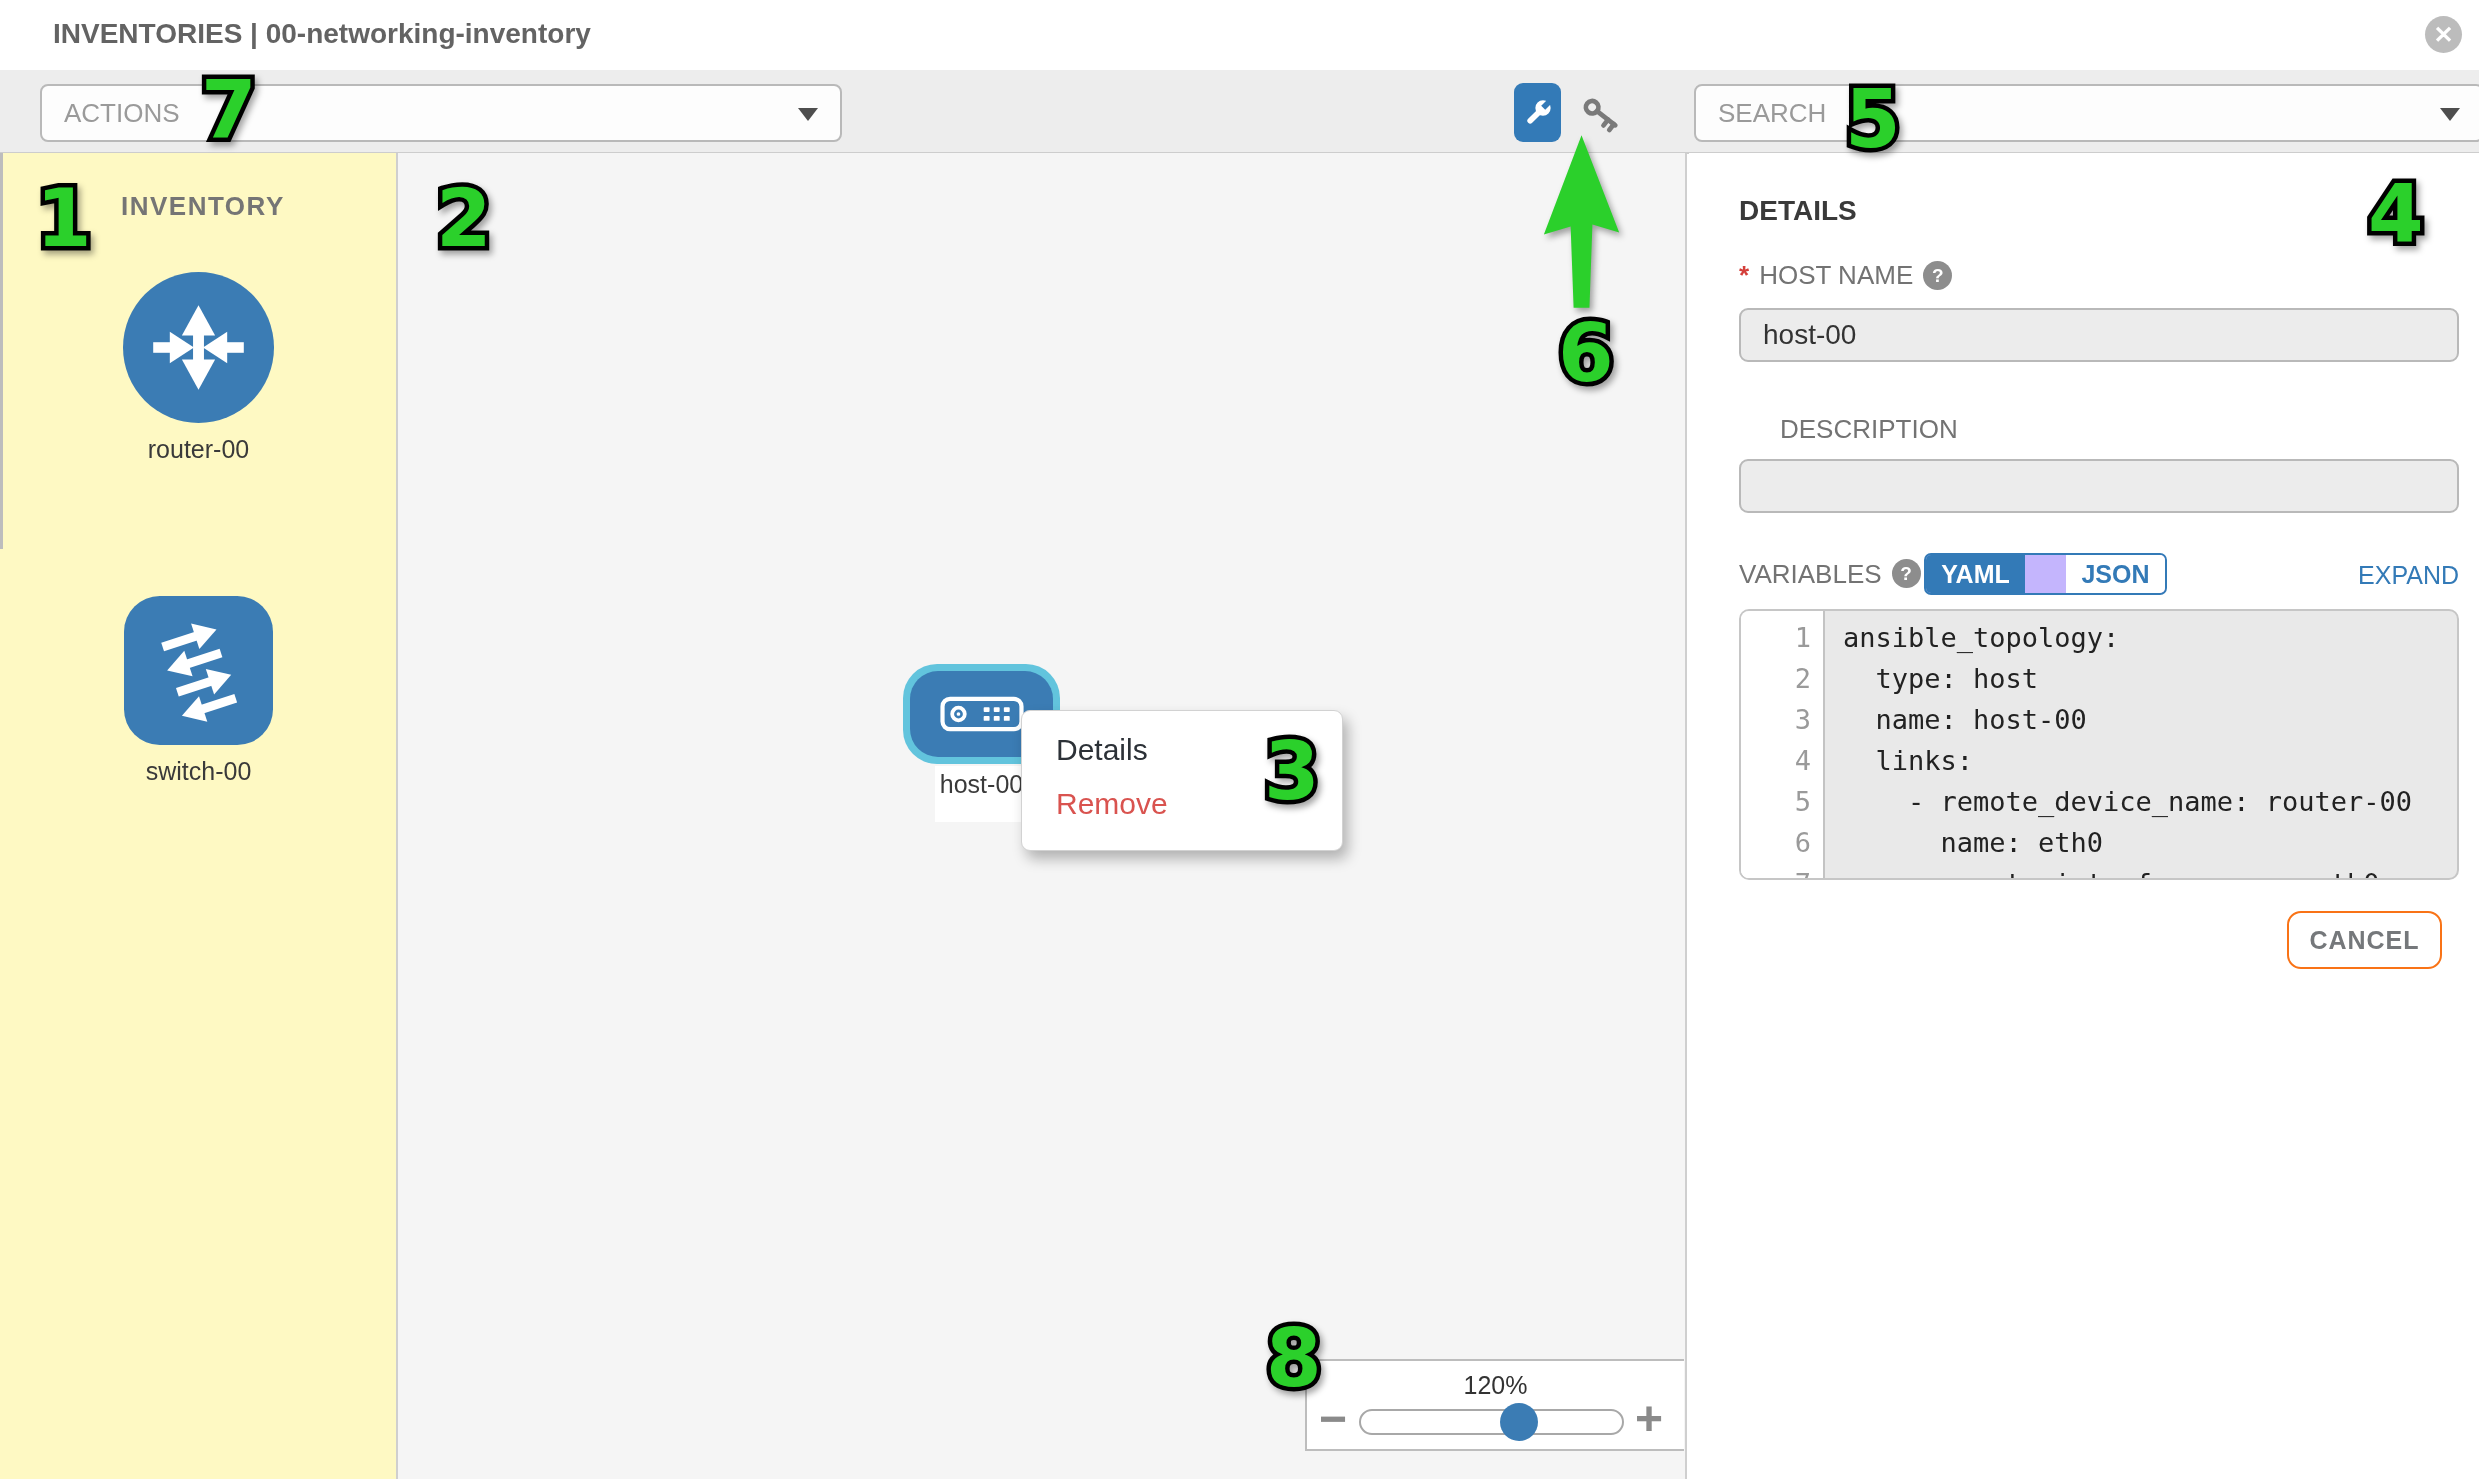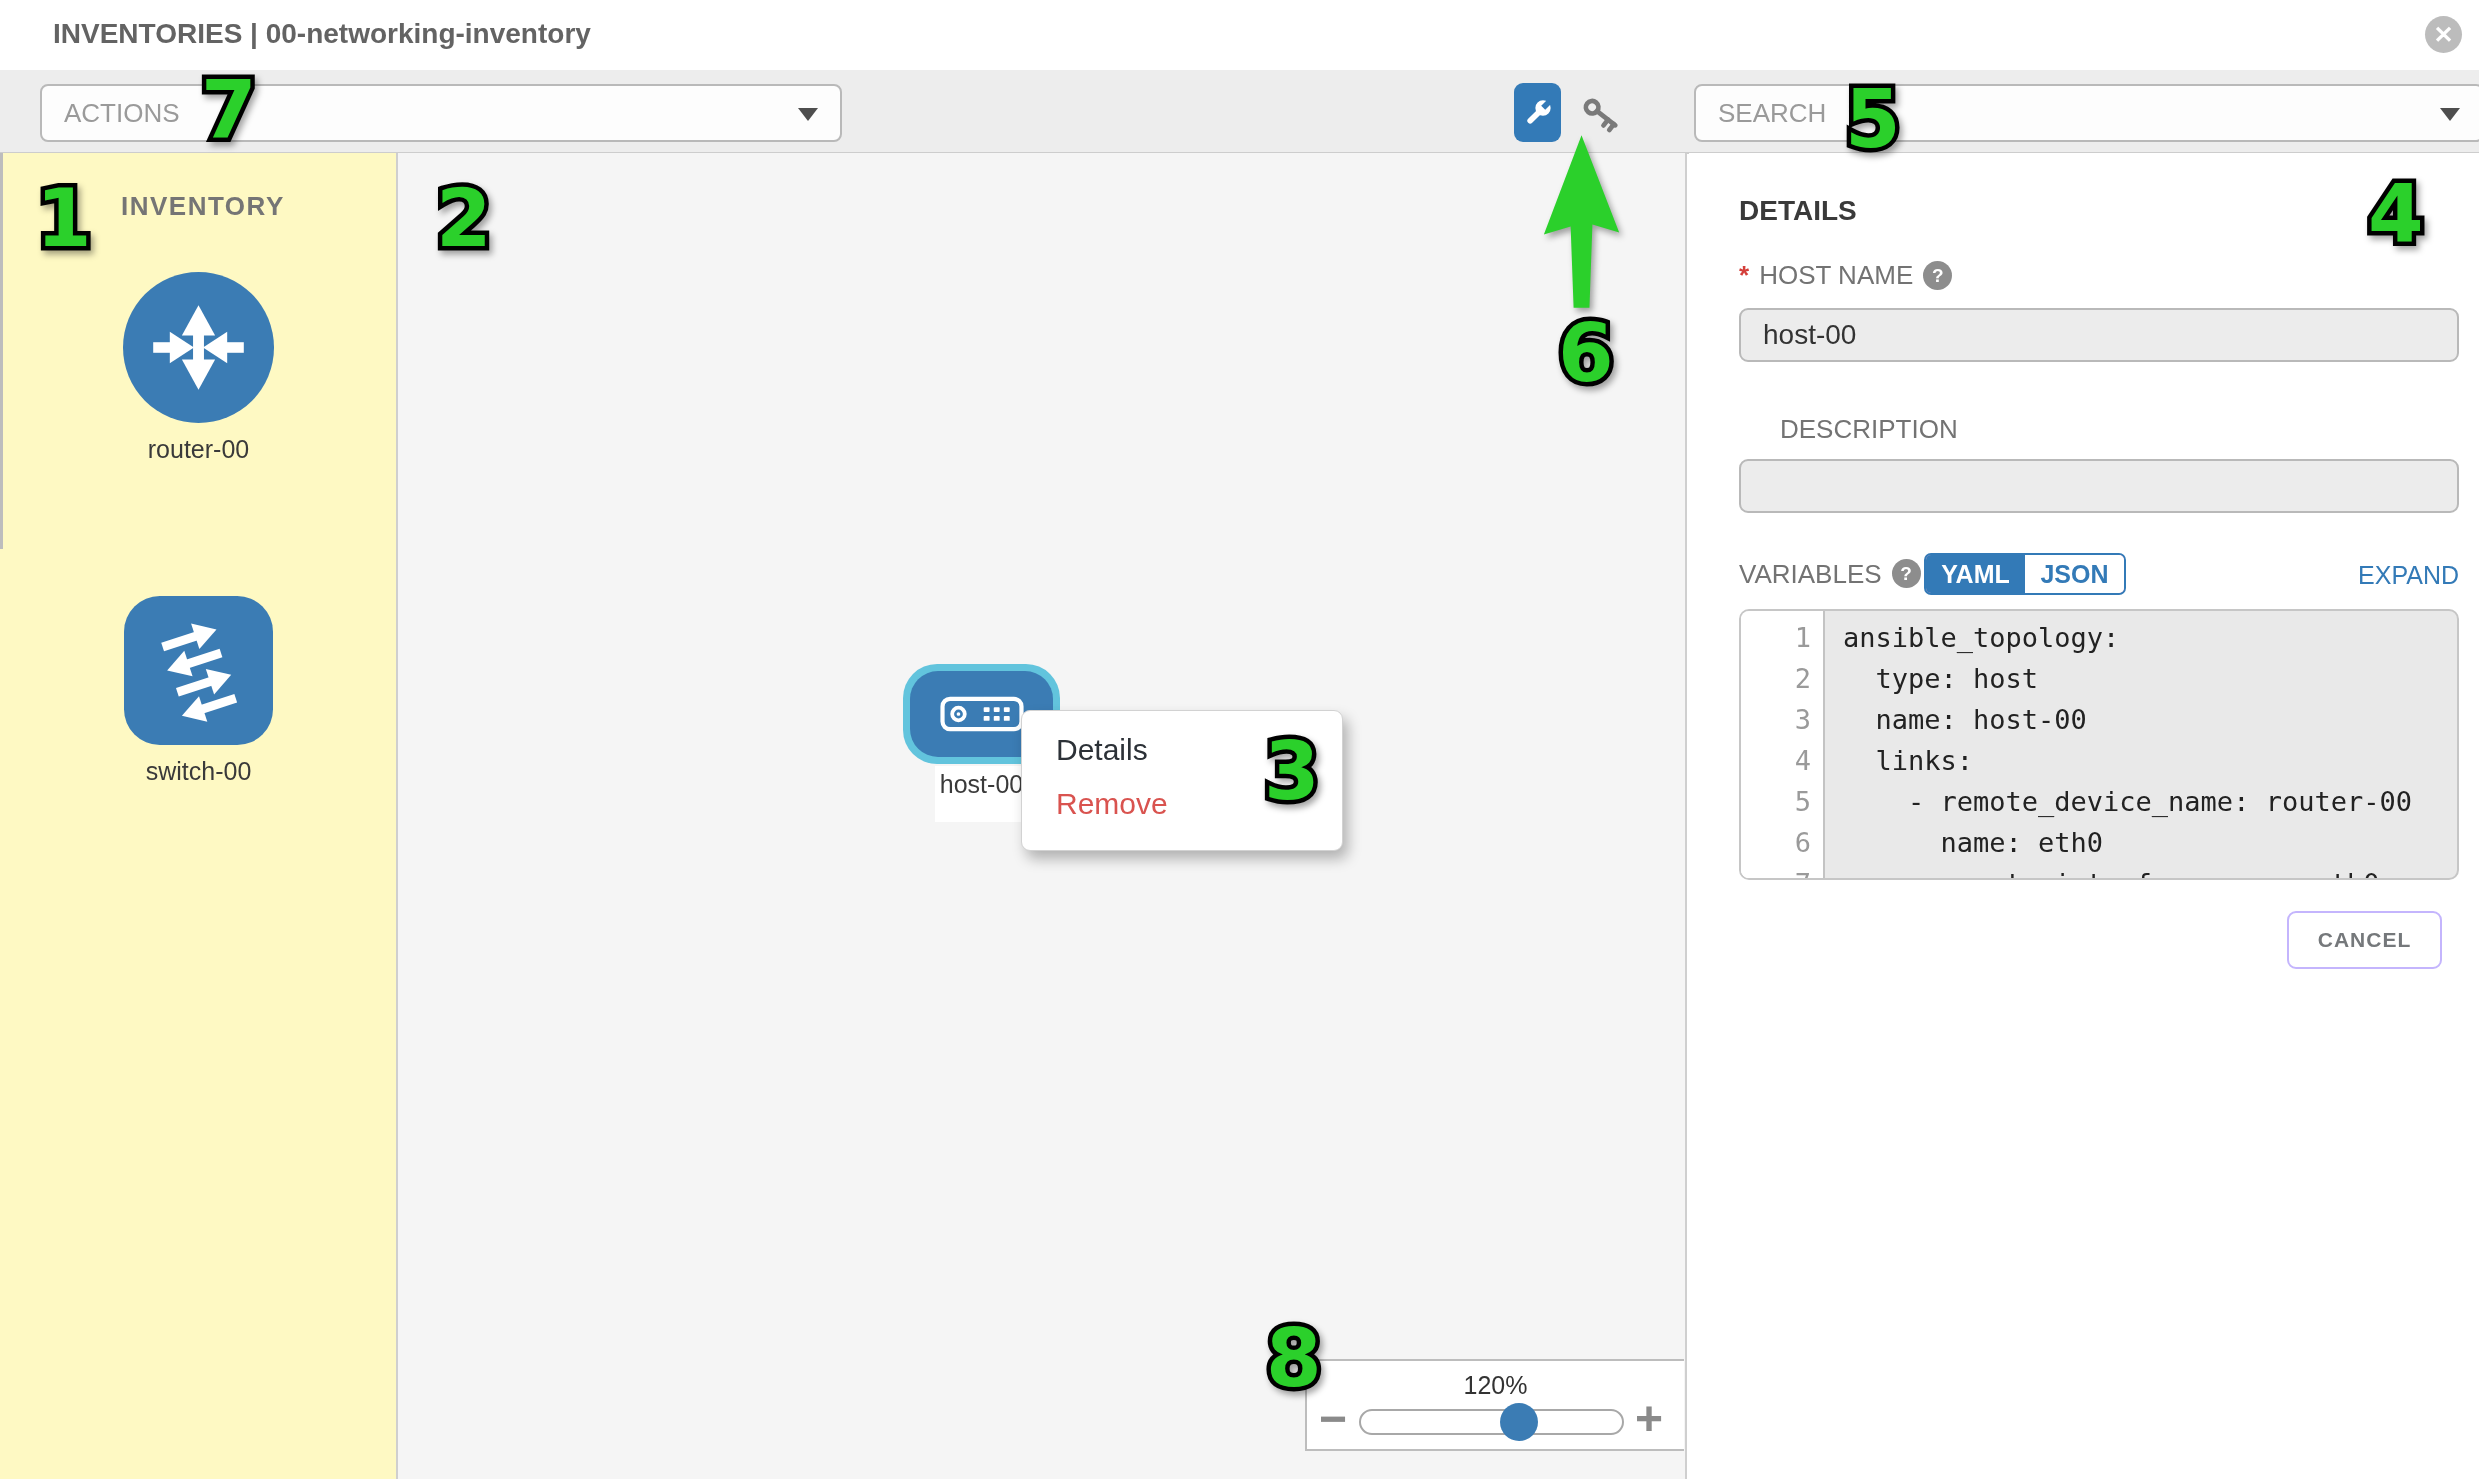--- a/index.html
+++ b/index.html
@@ -59,35 +59,35 @@
   .req-star { color:#d43f3a; font-weight:bold; }
   .q-badge { width:29px; height:29px; border-radius:50%; background:#8d8d8d; color:#fff; font-size:19px; font-weight:bold; display:inline-flex; align-items:center; justify-content:center; }
   .text-input { position:absolute; left:50px; width:720px; height:54px; background:#ececec; border:2px solid #b9b9b9; border-radius:9px; font-size:28px; color:#333; padding:0 22px; font-family:"Liberation Sans", sans-serif; }
   .hostname-label { top:107px; }
   .hostname-input { top:155px; }
   .desc-label { top:261px;margin-left:41px; }
   .desc-input { top:306px; }
 
   .vars-row { position:absolute; left:50px; top:400px; width:720px; height:44px; }
   .vars-label { position:absolute; left:0; top:6px; display:flex; gap:10px; font-size:26px; color:#737373; }
-  .toggle-group { position:absolute; left:185px; top:0; height:42px; display:flex; border:2px solid #337ab7; border-radius:7px; overflow:hidden; background:#f9a8d4; }
+  .toggle-group { position:absolute; left:185px; top:0; height:42px; display:flex; border:2px solid #337ab7; border-radius:7px; overflow:hidden; background:#c4b5fd;gap:41px; }
   .toggle-btn { display:flex; align-items:center; justify-content:center; width:99px; font-size:25px; font-weight:bold; cursor:pointer; }
   .toggle-on { background:#337ab7; color:#fff; }
   .toggle-off { background:#fff; color:#337ab7; }
   .expand-link { position:absolute; right:0; top:8px; font-size:25px; color:#337ab7; cursor:pointer; }
 
   .code-editor { position:absolute; left:50px; top:456px; width:720px; height:271px; border:2px solid #c6c6c6; border-radius:10px; overflow:hidden; background:#e9e9e9; cursor:text; }
   .code-line { display:flex; height:41px; line-height:41px; font-family:"DejaVu Sans Mono", monospace; font-size:27px; }
   .code-line:first-child { margin-top:6px; }
   .code-ln { width:84px; background:#fff; color:#9a9a9a; text-align:right; padding-right:12px; border-right:2px solid #c3c3c3; flex:none; }
   .code-gutter-fill { position:absolute; left:0; top:0; bottom:0; width:84px; background:#fff; border-right:2px solid #c3c3c3; }
   .code-text { padding-left:18px; white-space:pre; color:#222; }
   .code-lines { position:relative; }
 
-  .cancel-btn { position:absolute; left:598px; top:758px; width:155px; height:58px; background:#fff; border:2px solid #c4b5fd; border-radius:9px; font-size:21px; font-weight:bold; color:#75787b; letter-spacing:1px; display:flex; align-items:center; justify-content:center; cursor:pointer; }
+  .cancel-btn { position:absolute; left:598px; top:758px; width:155px; height:58px; background:#fff; border:2px solid #f97316; border-radius:14px; font-size:25px; font-weight:bold; color:#75787b; letter-spacing:1px; display:flex; align-items:center; justify-content:center; cursor:pointer; }
 
   
   .ann { position:absolute; font-size:80px; font-weight:800; color:#2bd02b; line-height:1; -webkit-text-stroke:9px #000; paint-order:stroke fill; filter:drop-shadow(3px 4px 3px rgba(0,0,0,0.35)); pointer-events:none; font-family:"DejaVu Sans", sans-serif; }
   .ann-arrow { position:absolute; pointer-events:none; }
 </style>
 </head>
 <body>
 
 <div id="app">
 

